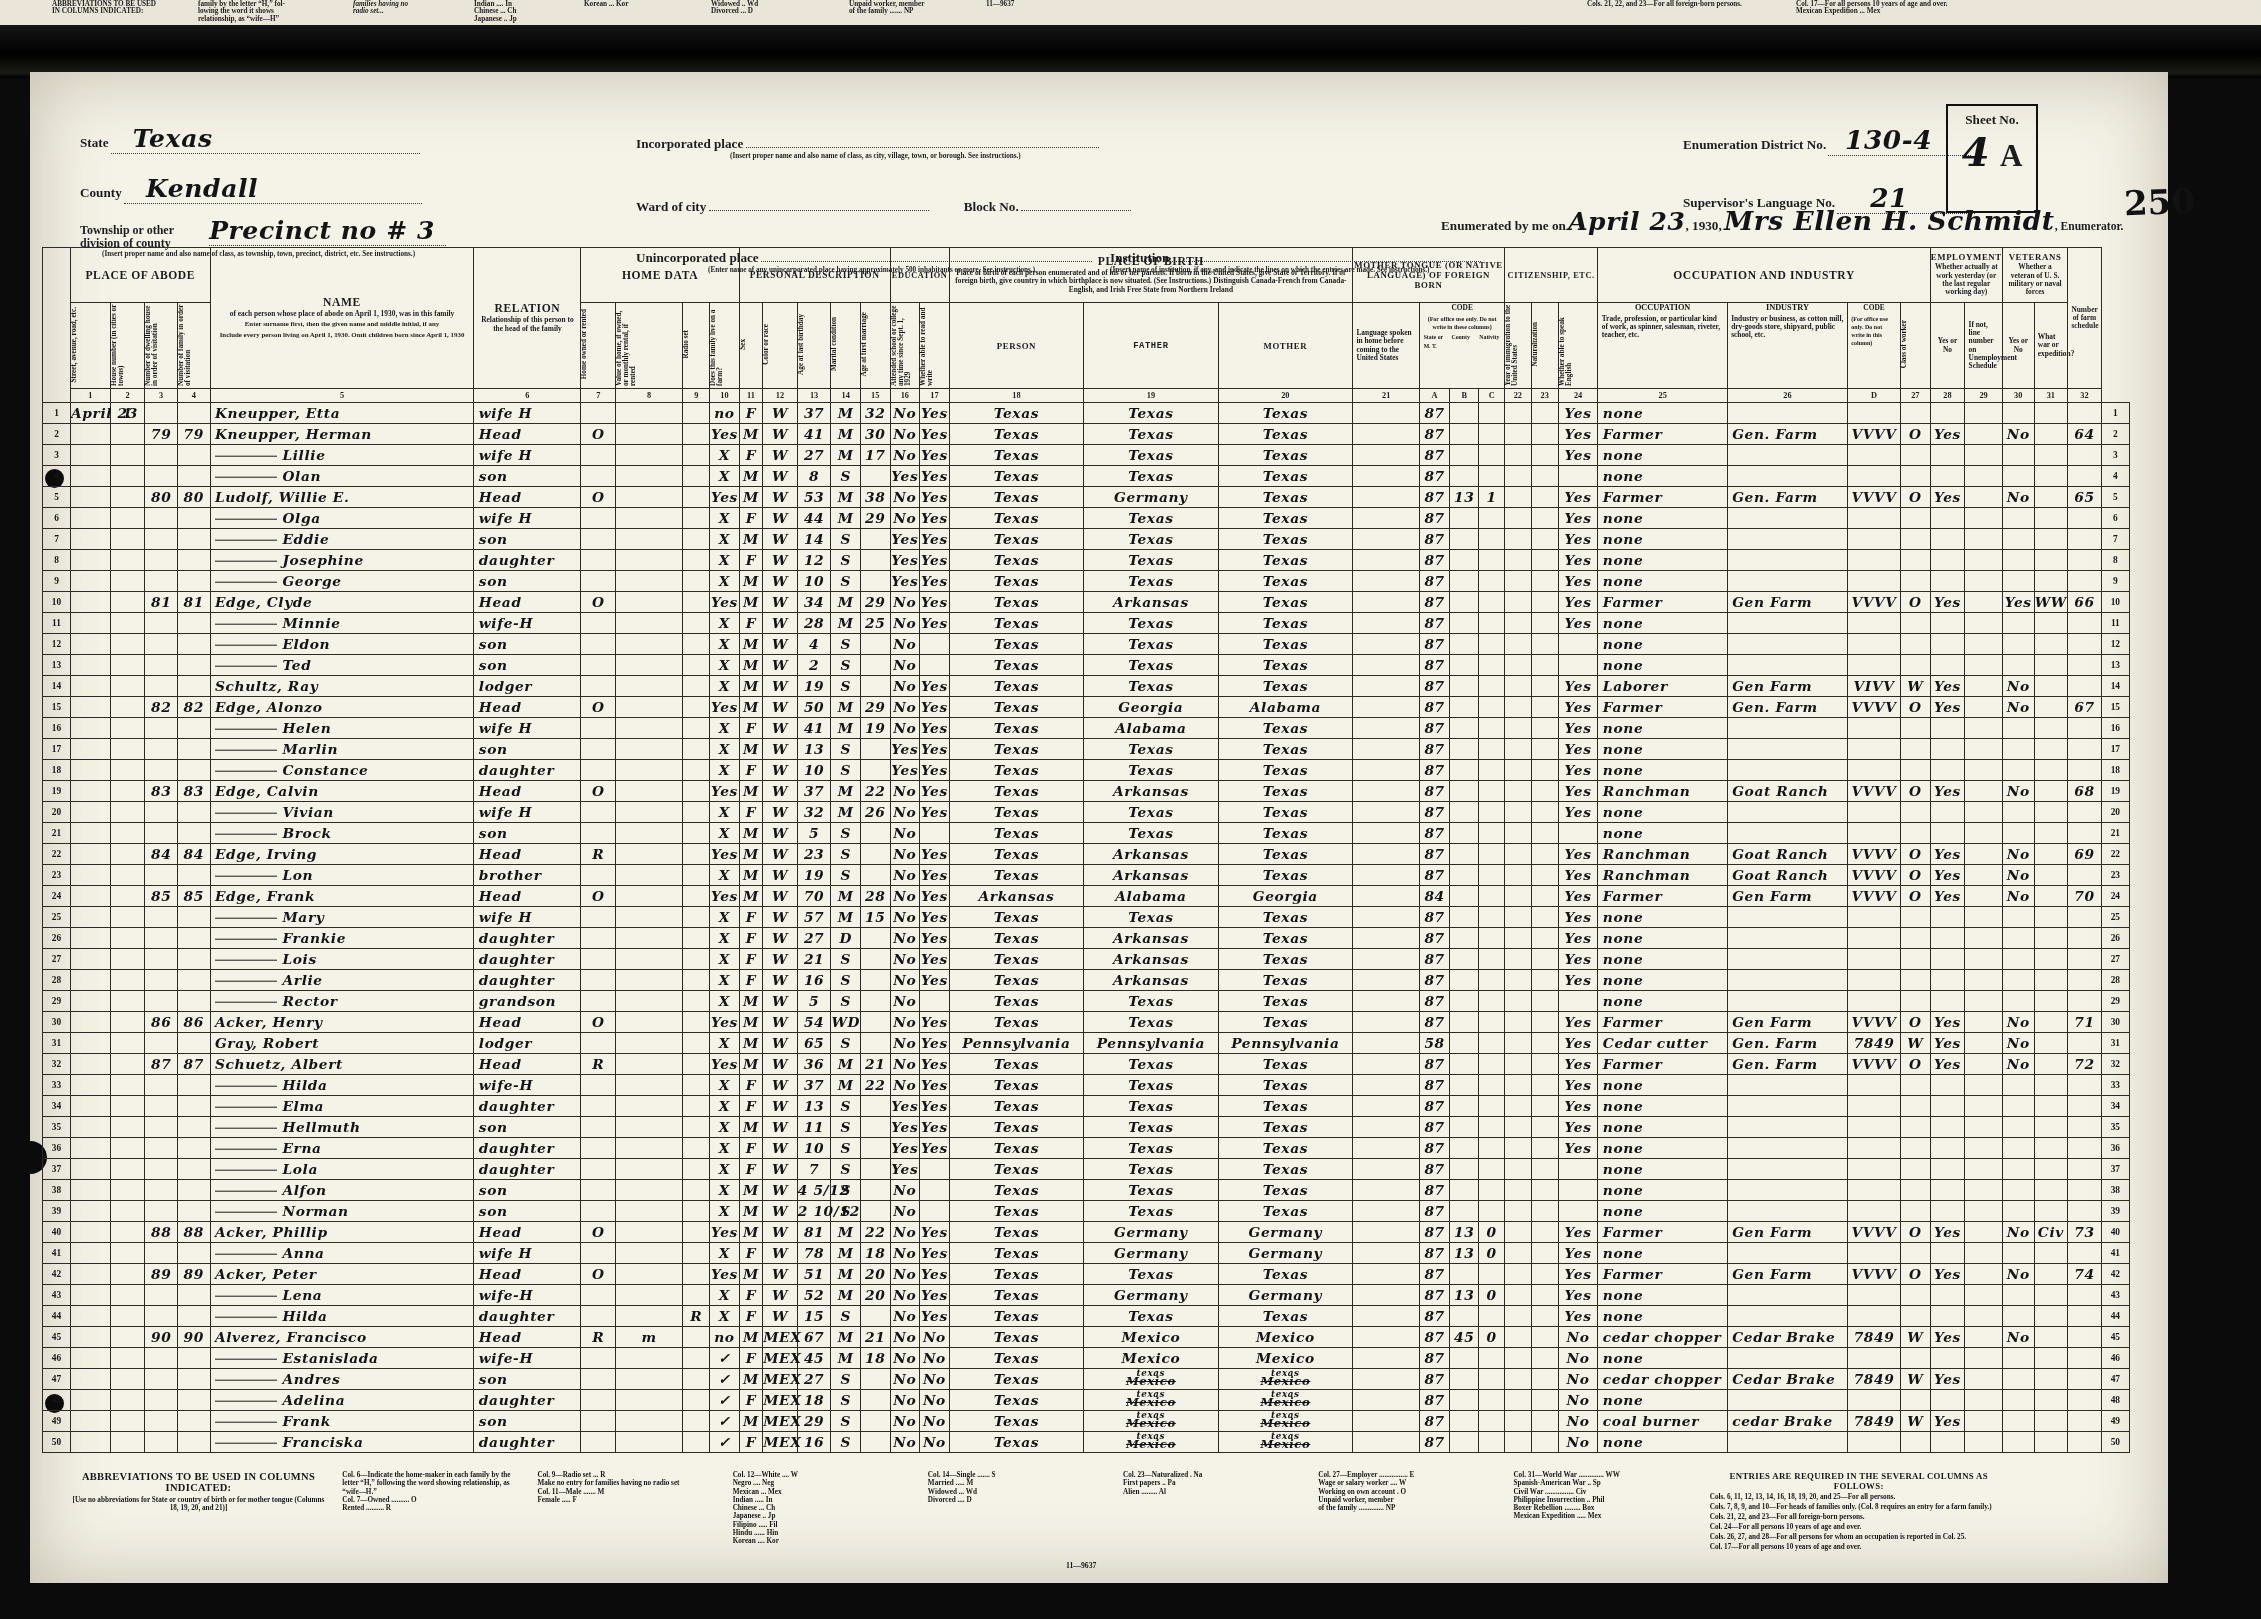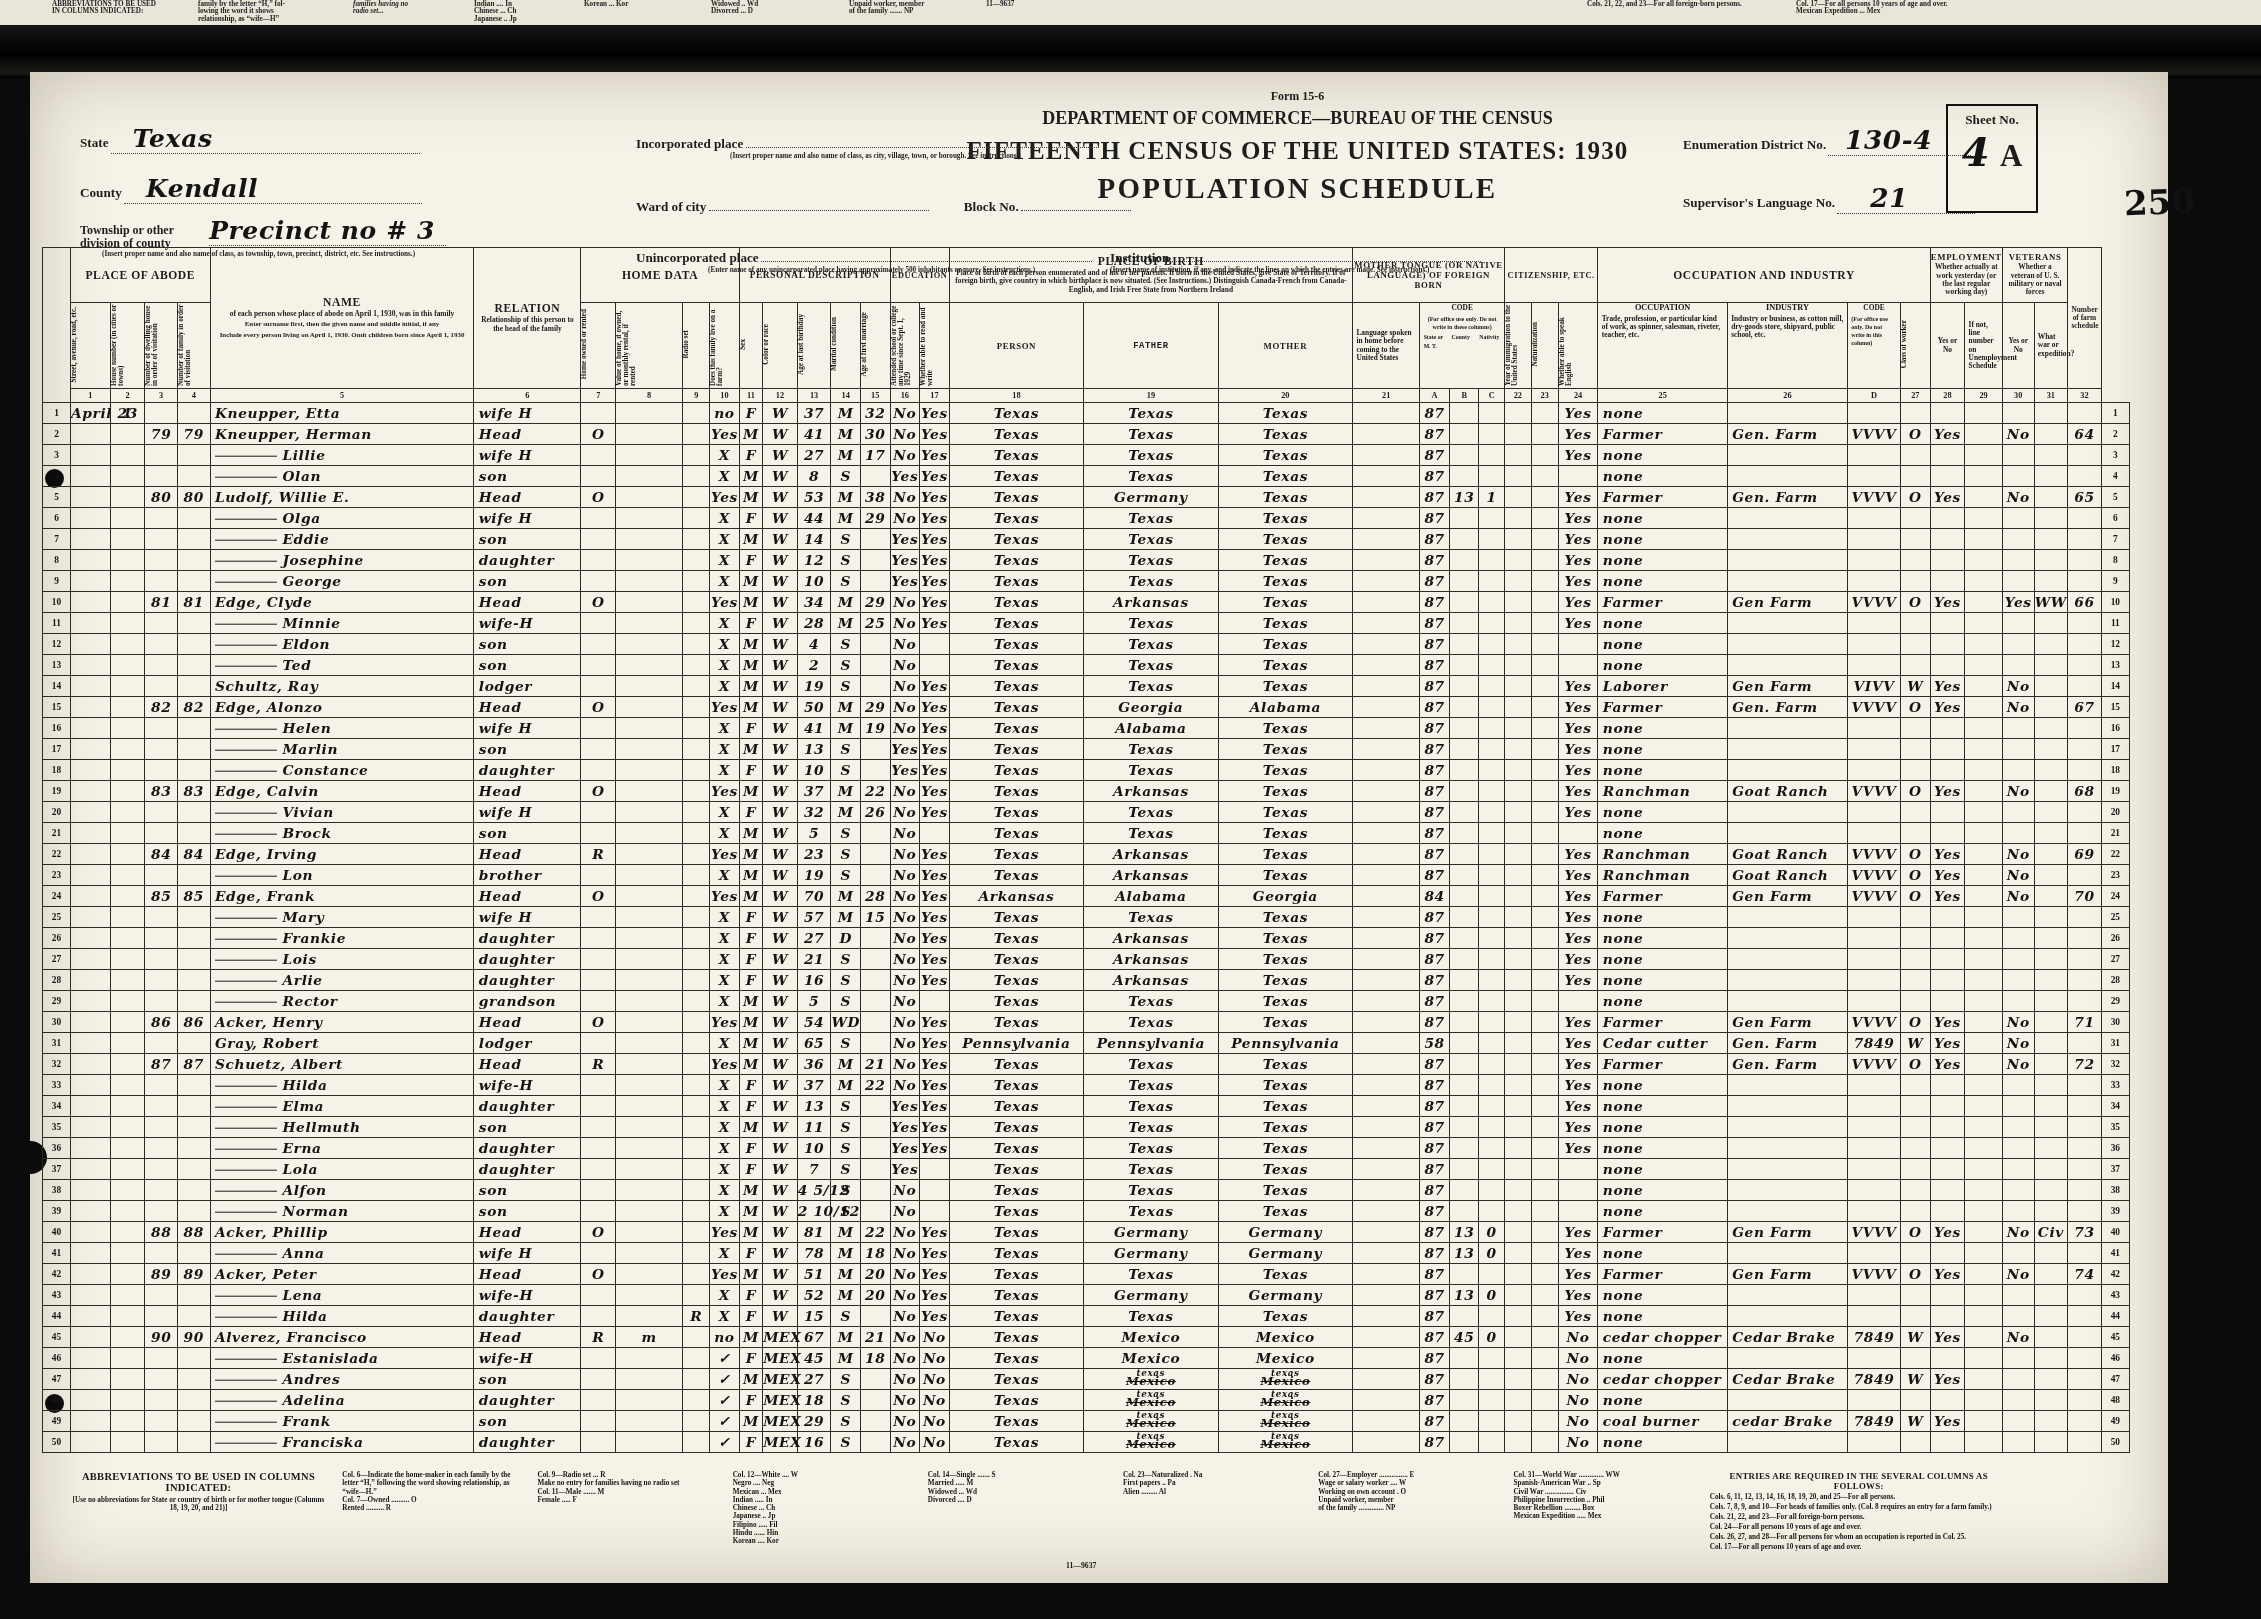--- a/index.html
+++ b/index.html
@@ -85,27 +85,20 @@
 Mexican Expedition ... Mex</div>
     </div>
   <div id="grunge"></div>
 
   <div id="sheet">
 
     <div class="hole" style="left:15.4px;top:397px;width:19px;height:19px;"></div>
     <div class="hole" style="left:-16.5px;top:1069px;width:33px;height:33px;"></div>
     <div class="hole" style="left:15.4px;top:1322px;width:19px;height:19px;"></div>
 
-    <div id="title-block">
-      <div class="lbl" style="font-size:12px;">Form 15-6</div>
-      <div class="lbl" style="font-size:18px;margin-top:4.4px;">DEPARTMENT OF COMMERCE—BUREAU OF THE CENSUS</div>
-      <div class="lbl" style="font-size:25px;margin-top:7.7px;letter-spacing:1.1px;">FIFTEENTH CENSUS OF THE UNITED STATES: 1930</div>
-      <div class="lbl" style="font-size:29px;margin-top:7.7px;letter-spacing:2.2px;">POPULATION SCHEDULE</div>
-
-    </div>
 
     <div class="fld" style="left:50px;top:52px;">
       <span class="lbl">State</span>
       <span class="dots" style="width:309px;"><span class="hw hwv" style="margin-left:22px;">Texas</span></span>
     </div>
     <div class="fld" style="left:50px;top:102px;">
       <span class="lbl">County</span>
       <span class="dots" style="width:298px;"><span class="hw hwv" style="margin-left:22px;">Kendall</span></span>
     </div>
     <div class="fld" style="left:50px;top:144px;">
@@ -144,20 +137,25 @@
       <span class="lbl">Supervisor's Language No.</span>
       <span class="dots" style="width:138px;"><span class="hw" style="font-size:26.4px;margin-left:33px;">21</span></span>
     </div>
     <div id="sheetbox">
       <div class="lbl" style="font-size:13.2px;margin-top:5.5px;">Sheet No.</div>
       <span class="hw" style="font-size:40px;">4</span>
       <span class="lbl" style="font-size:31px;margin-left:7.7px;">A</span>
     </div>
     <div id="stamp">250</div>
 
+    <div class="fld" style="left:1411px;top:133px;">
+      <span class="lbl">Enumerated by me on</span>
+      <span class="hw" style="font-size:25px;">April 23</span><span class="lbl">, 1930,</span>
+      <span class="hw" style="font-size:26.4px;">Mrs Ellen H. Schmidt</span><span class="lbl" style="font-size:11.6px;">, Enumerator.</span>
+    </div>
 
     <table id="ctable">
       <colgroup id="cols">
           <col style="width: 27.5px;">
           <col style="width: 39px;">
           <col style="width: 34px;">
           <col style="width: 32px;">
           <col style="width: 32px;">
           <col style="width: 259px;">
           <col style="width: 105px;">

